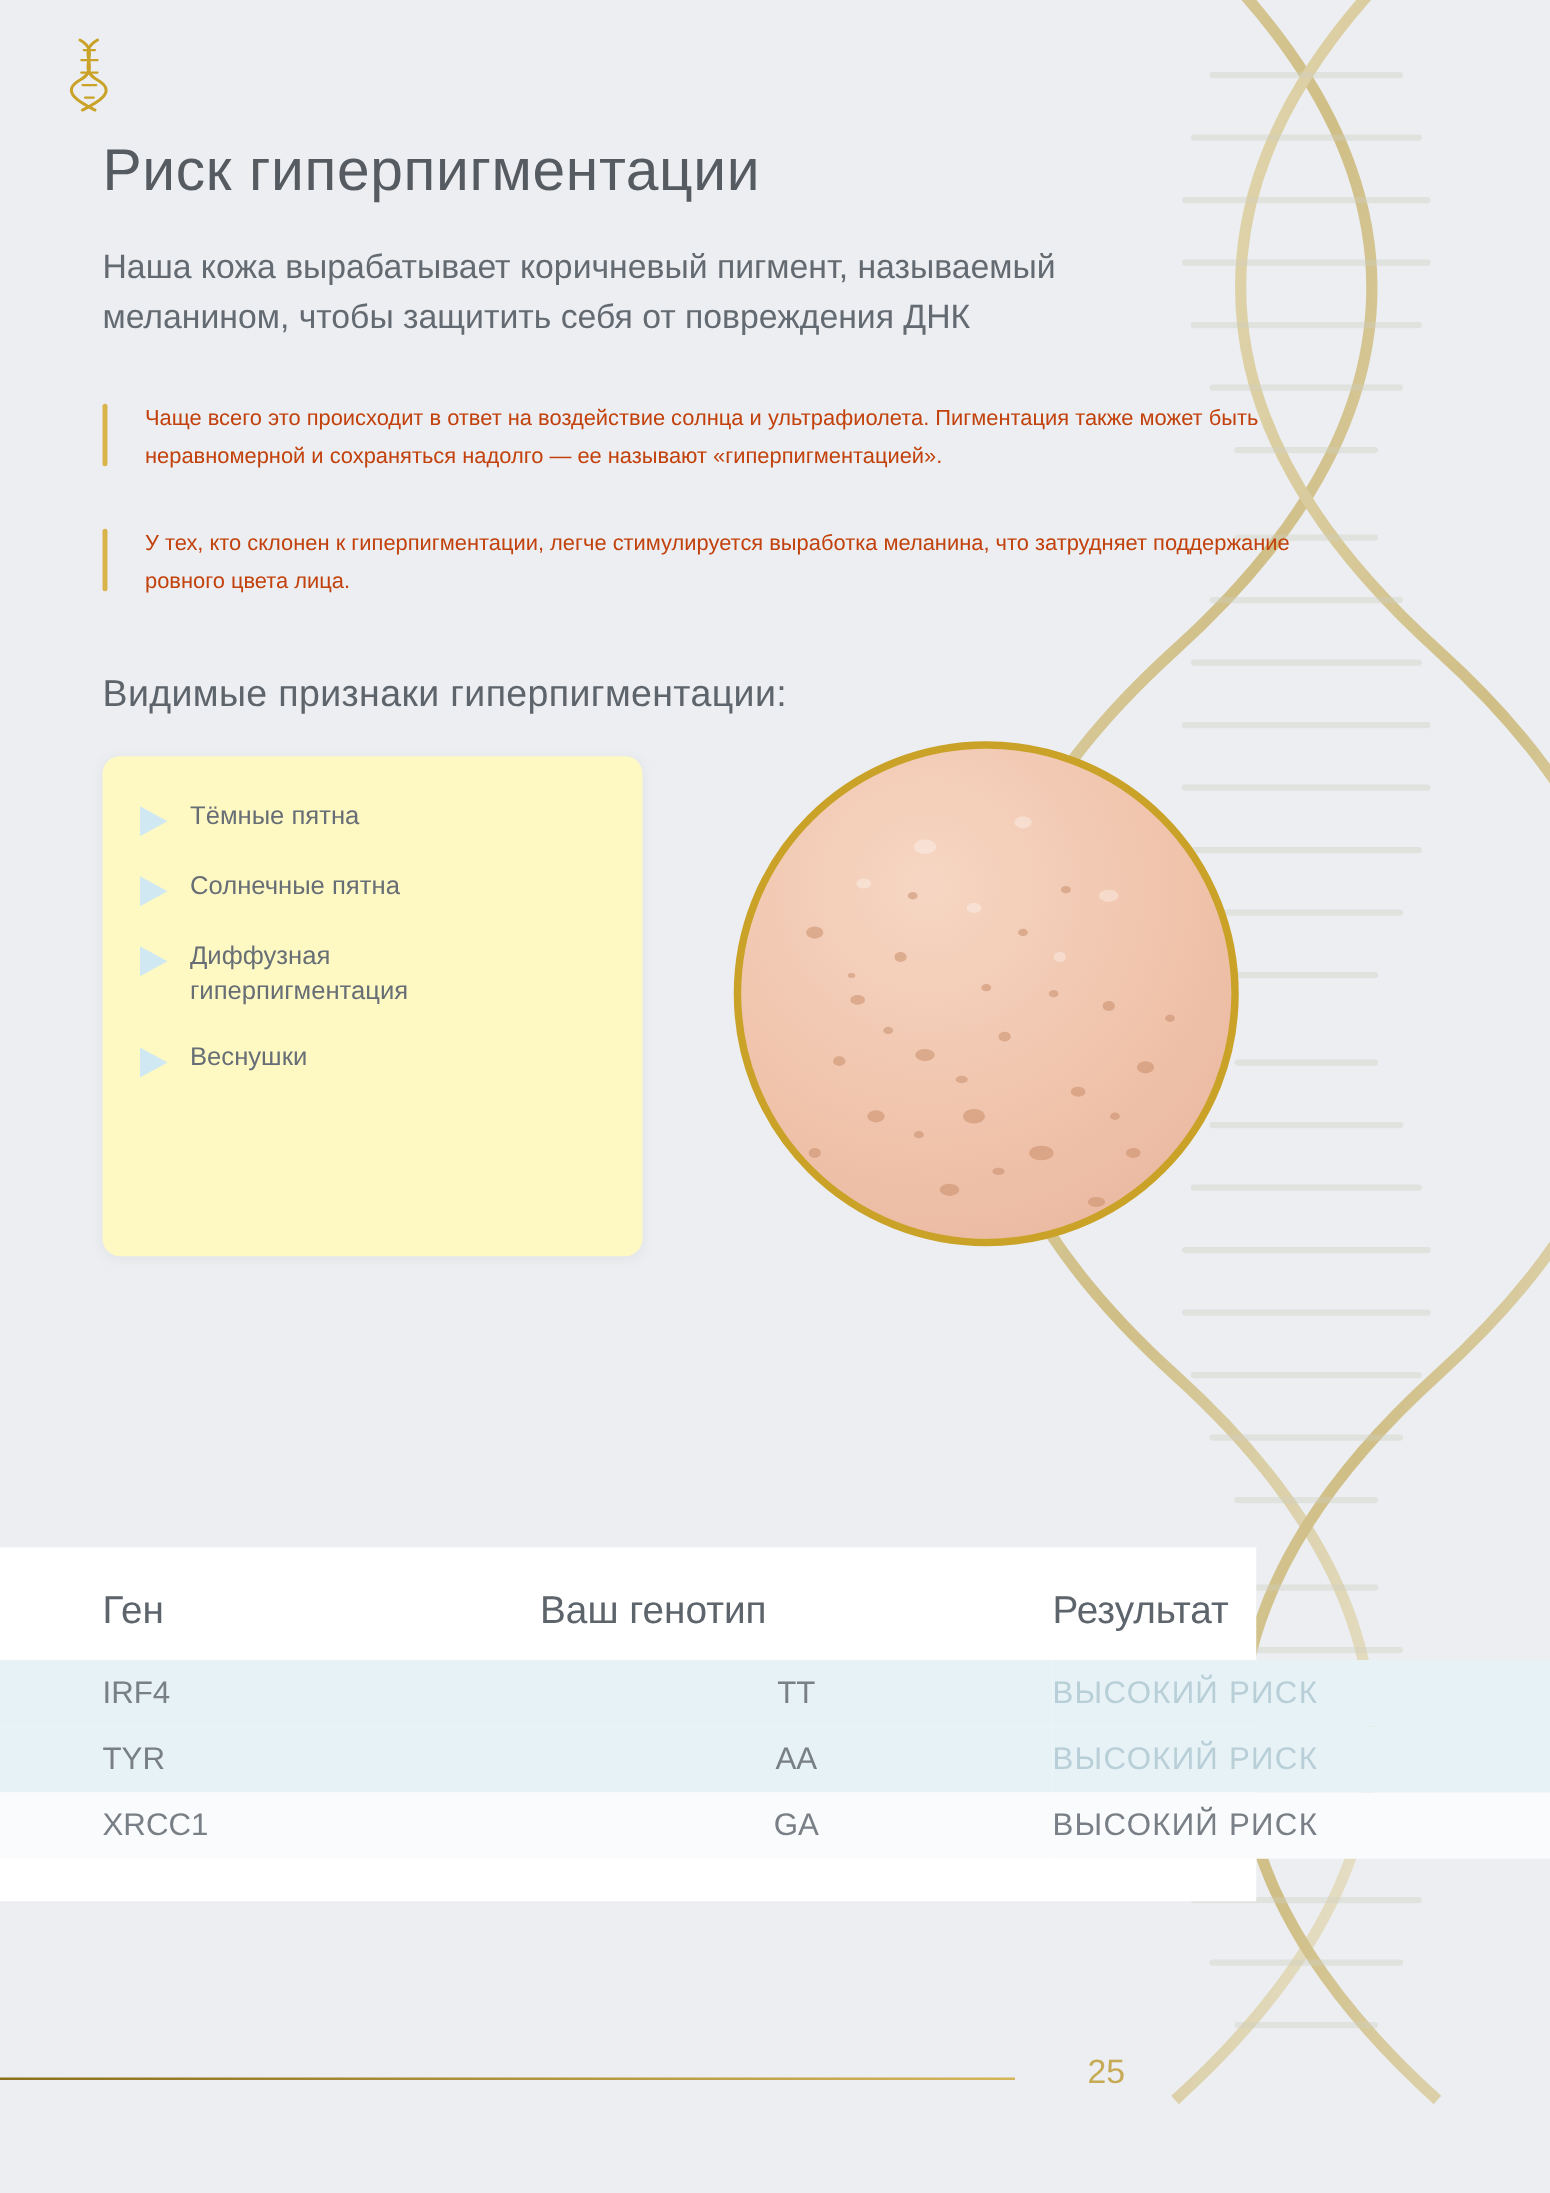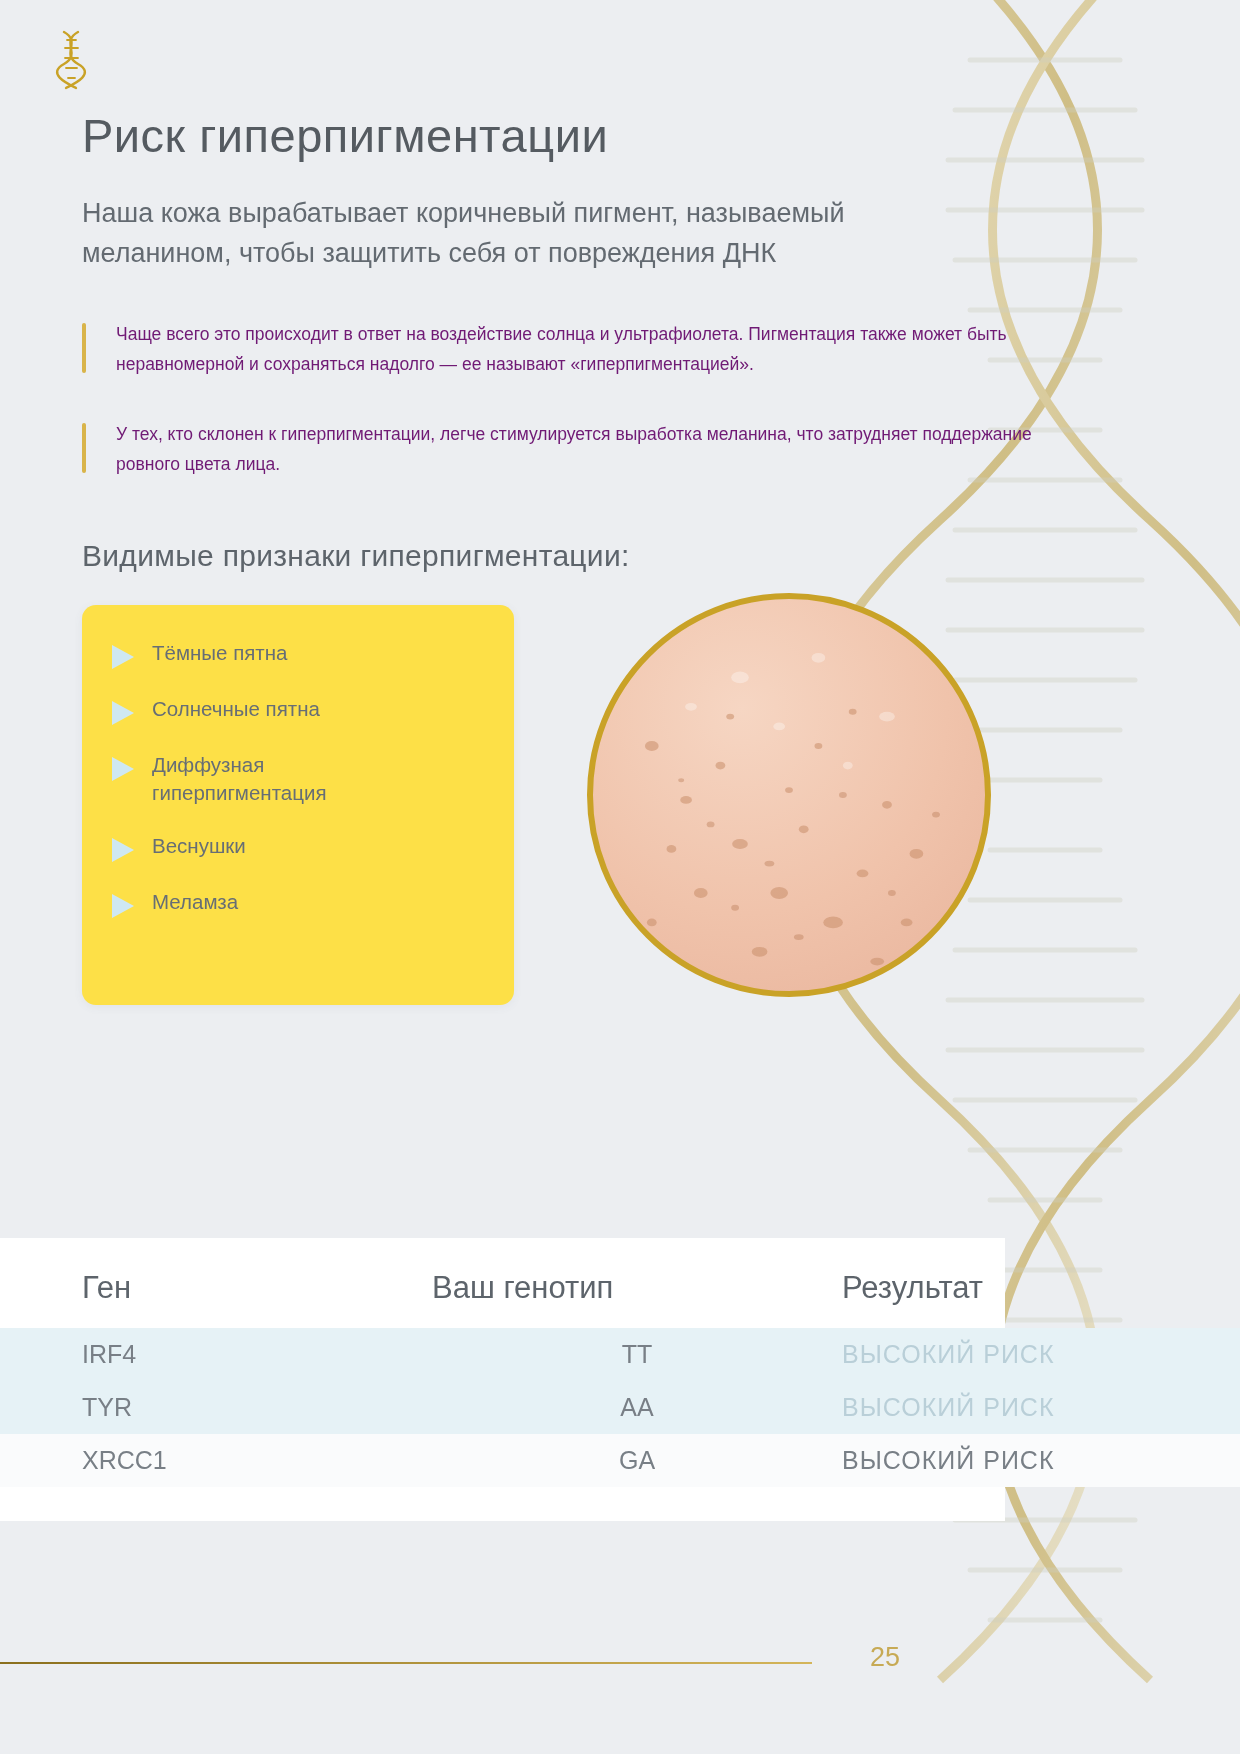--- a/index.html
+++ b/index.html
@@ -69,21 +69,21 @@
     color: #636a71;
     max-width: 860px;
   }
 
   .note {
     position: relative;
     margin-top: 46px;
     padding-left: 34px;
     font-size: 17.5px;
     line-height: 1.72;
-    color: #701a75;
+    color: #c2410c;
     max-width: 920px;
   }
   .note:before {
     content: "";
     position: absolute;
     left: 0;
     top: 4px;
     bottom: 6px;
     width: 4px;
     background: #d9b44a;
@@ -104,21 +104,21 @@
     position: relative;
     margin-top: 32px;
     height: 420px;
   }
   .signs-card {
     position: absolute;
     left: 0;
     top: 0;
     width: 432px;
     height: 400px;
-    background: #fde047;
+    background: #fef9c3;
     border-radius: 14px;
     box-shadow: 0 2px 10px rgba(90,100,115,0.07);
     padding: 34px 0 0 0;
     box-sizing: border-box;
   }
   .sign-item {
     display: flex;
     align-items: flex-start;
     padding: 0 0 0 30px;
     margin-bottom: 26px;
@@ -316,24 +316,20 @@
           <span class="sign-label">Солнечные пятна</span>
         </div>
         <div class="sign-item">
           <span class="tri"></span>
           <span class="sign-label">Диффузная гиперпигментация</span>
         </div>
         <div class="sign-item">
           <span class="tri"></span>
           <span class="sign-label">Веснушки</span>
         </div>
-        <div class="sign-item">
-          <span class="tri"></span>
-          <span class="sign-label">Меламза</span>
-        </div>
       </div>
 
       <div class="photo">
         <svg class="freckles" viewBox="0 0 400 400" xmlns="http://www.w3.org/2000/svg">
           <rect width="400" height="400" fill="none"></rect>
           <g fill="#c98e6a" opacity="0.55">
             <ellipse cx="60" cy="150" rx="7" ry="5"></ellipse>
               <ellipse cx="95" cy="205" rx="6" ry="4"></ellipse>
             <ellipse cx="130" cy="170" rx="5" ry="4"></ellipse>
               <ellipse cx="150" cy="250" rx="8" ry="5"></ellipse>

